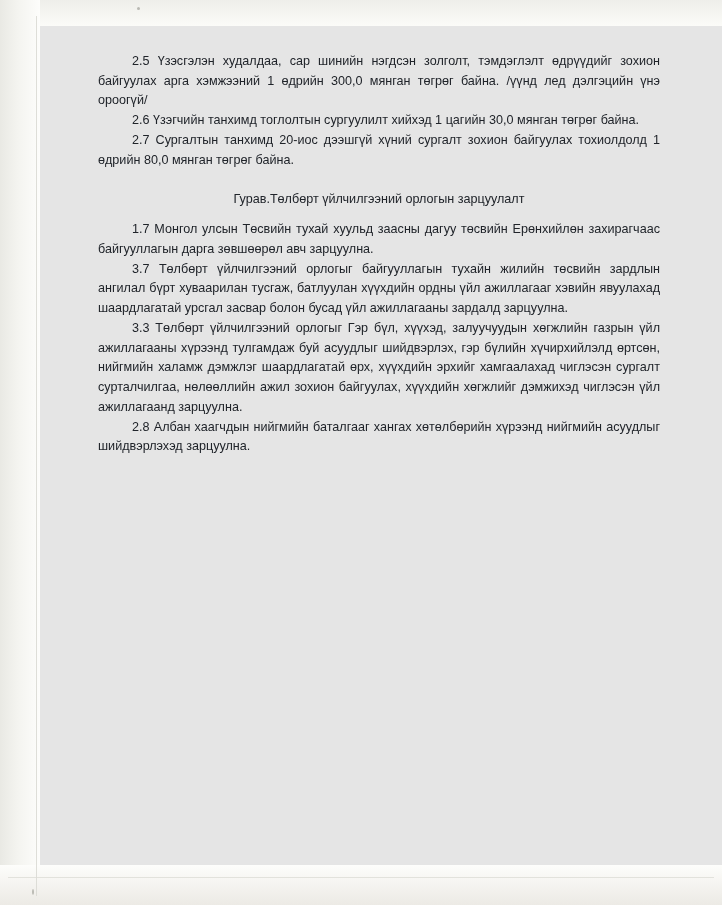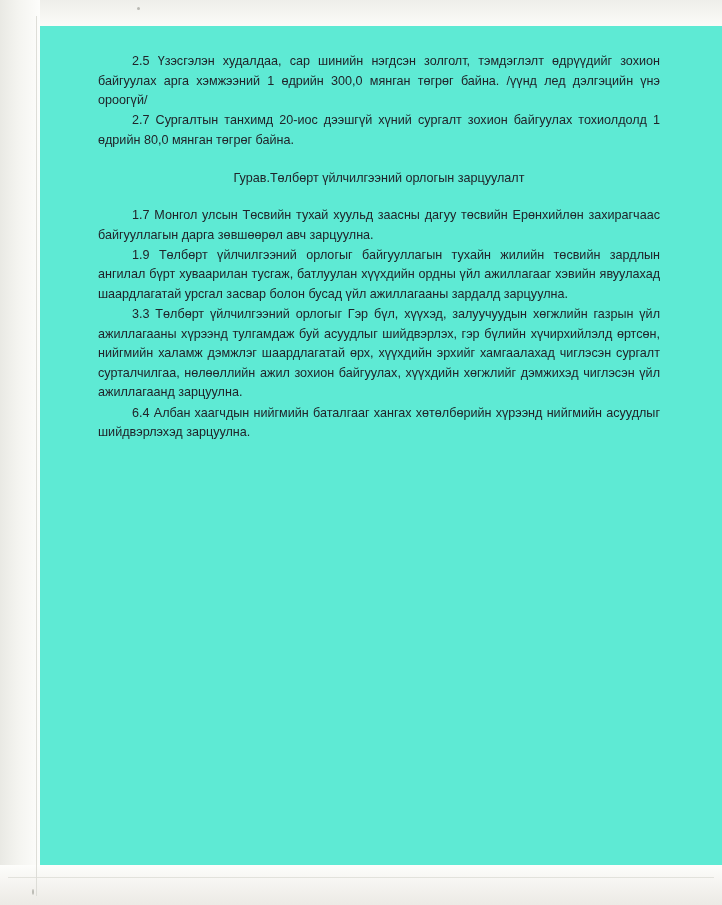--- a/index.html
+++ b/index.html
@@ -10,21 +10,21 @@
     width: 722px;
     height: 905px;
     background: #ffffff;
     font-family: "Liberation Sans", sans-serif;
     overflow: hidden;
   }
   .page {
     position: relative;
     width: 722px;
     height: 905px;
-    background: #5eead4;
+    background: #e5e5e5;
     overflow: hidden;
   }
   
   .scan-shade-left {
     position: absolute;
     top: 0;
     left: 0;
     width: 40px;
     height: 905px;
     background: linear-gradient(to right, #e9e9e4 0%, #f4f4f0 45%, #fdfdfb 100%);
@@ -83,21 +83,21 @@
   }
   p {
     margin: 0 0 0.5px 0;
     text-indent: 34px;
     text-align: justify;
     text-justify: inter-word;
   }
   .heading {
     text-align: center;
     text-indent: 0;
-    margin: 19px 0 17px 0;
+    margin: 19px 0 11px 0;
   }
   .blurred {
     filter: blur(0.18px);
   }
 </style>
 </head>
 <body>
 
 <div class="page">
 
@@ -106,23 +106,24 @@
   <div class="scan-shade-bottom"></div>
   <div class="edge-line-left"></div>
   <div class="edge-line-bottom"></div>
 
   <div class="speck" style="top:7px;left:137px;width:3px;height:3px;"></div>
   <div class="speck" style="top:889px;left:32px;width:2px;height:6px;"></div>
 
   <div class="content blurred">
 
     <p>2.5 Үзэсгэлэн худалдаа, сар шинийн нэгдсэн золголт, тэмдэглэлт өдрүүдийг зохион байгуулах арга хэмжээний 1 өдрийн 300,0 мянган төгрөг байна. /үүнд лед дэлгэцийн үнэ ороогүй/</p>
+    <p>2.6 Үзэгчийн танхимд тоглолтын сургуулилт хийхэд 1 цагийн 30,0 мянган төгрөг байна.</p>
     <p>2.7 Сургалтын танхимд 20-иос дээшгүй хүний сургалт зохион байгуулах тохиолдолд 1 өдрийн 80,0 мянган төгрөг байна.</p>
 
     <p class="heading">Гурав.Төлбөрт үйлчилгээний орлогын зарцуулалт</p>
 
     <p>1.7 Монгол улсын Төсвийн тухай хуульд заасны дагуу төсвийн Ерөнхийлөн захирагчаас байгууллагын дарга зөвшөөрөл авч зарцуулна.</p>
-    <p>1.9 Төлбөрт үйлчилгээний орлогыг байгууллагын тухайн жилийн төсвийн зардлын ангилал бүрт хуваарилан тусгаж, батлуулан хүүхдийн ордны үйл ажиллагааг хэвийн явуулахад шаардлагатай урсгал засвар болон бусад үйл ажиллагааны зардалд зарцуулна.</p>
+    <p>3.7 Төлбөрт үйлчилгээний орлогыг байгууллагын тухайн жилийн төсвийн зардлын ангилал бүрт хуваарилан тусгаж, батлуулан хүүхдийн ордны үйл ажиллагааг хэвийн явуулахад шаардлагатай урсгал засвар болон бусад үйл ажиллагааны зардалд зарцуулна.</p>
     <p>3.3 Төлбөрт үйлчилгээний орлогыг Гэр бүл, хүүхэд, залуучуудын хөгжлийн газрын үйл ажиллагааны хүрээнд тулгамдаж буй асуудлыг шийдвэрлэх, гэр бүлийн хүчирхийлэлд өртсөн, нийгмийн халамж дэмжлэг шаардлагатай өрх, хүүхдийн эрхийг хамгаалахад чиглэсэн сургалт сурталчилгаа, нөлөөллийн ажил зохион байгуулах, хүүхдийн хөгжлийг дэмжихэд чиглэсэн үйл ажиллагаанд зарцуулна.</p>
-    <p>6.4 Албан хаагчдын нийгмийн баталгааг хангах хөтөлбөрийн хүрээнд нийгмийн асуудлыг шийдвэрлэхэд зарцуулна.</p>
+    <p>2.8 Албан хаагчдын нийгмийн баталгааг хангах хөтөлбөрийн хүрээнд нийгмийн асуудлыг шийдвэрлэхэд зарцуулна.</p>
 
   </div>
 </div>
 
 </body></html>

